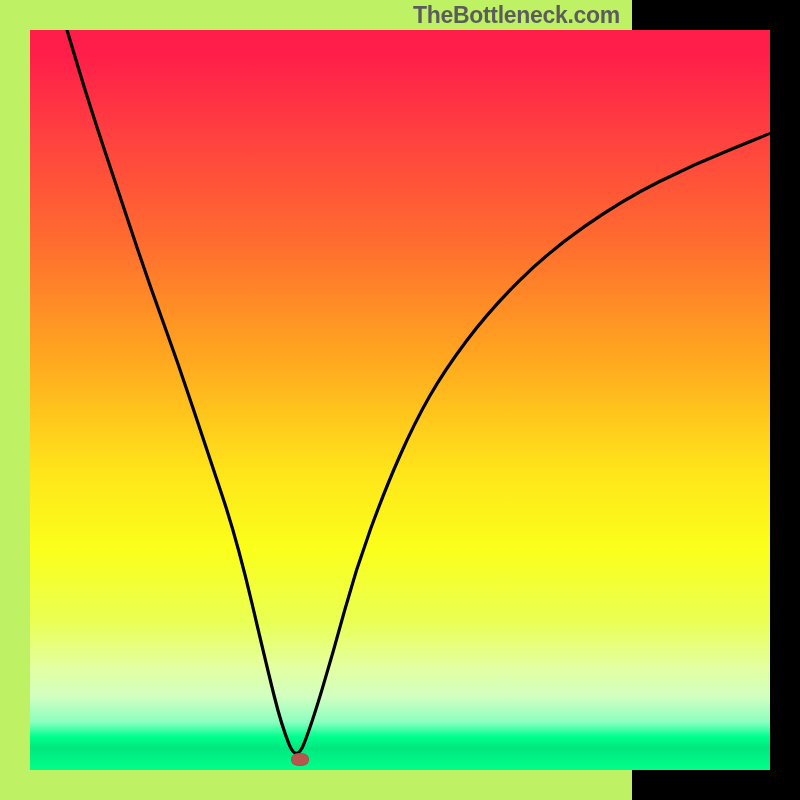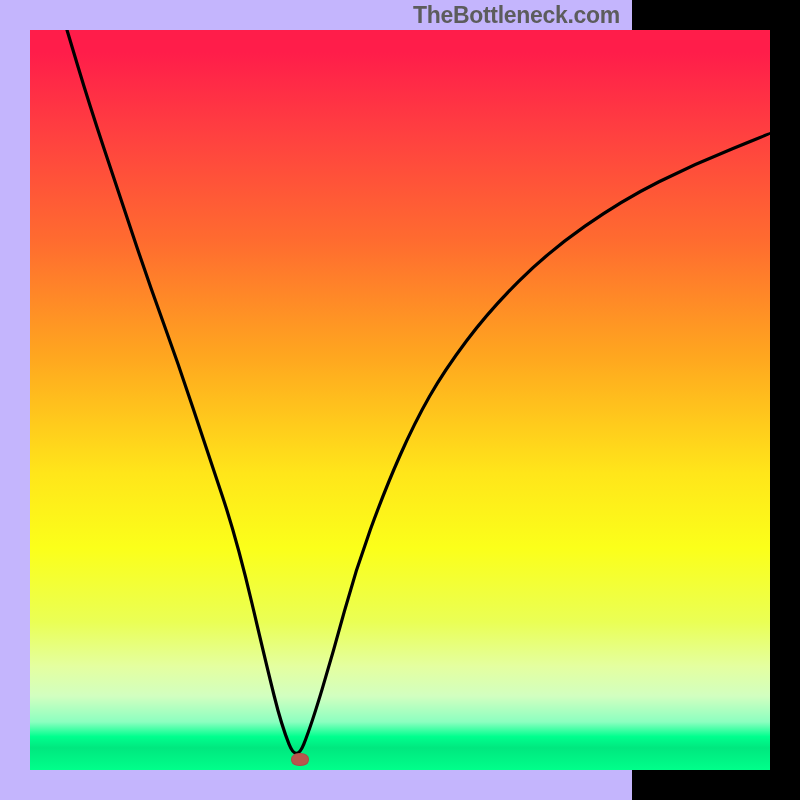--- a/index.html
+++ b/index.html
@@ -1,21 +1,21 @@
 <!DOCTYPE html>
 <html><head>
 <meta charset="utf-8">
 <style>
   * { margin: 0; padding: 0; box-sizing: border-box; }
   html, body { width: 800px; height: 800px; overflow: hidden; background: #000; }
   .frame {
     position: relative;
     width: 632px;
     height: 800px;
-    background: #c4b5fd;
+    background: #bef264;
     text-decoration: underline;
   }
   .watermark {
     position: absolute;
     top: 2px;
     right: 12px;
     font-family: Arial, Helvetica, sans-serif;
     font-size: 23px;
     font-weight: bold;
     color: #5c5c5c;

